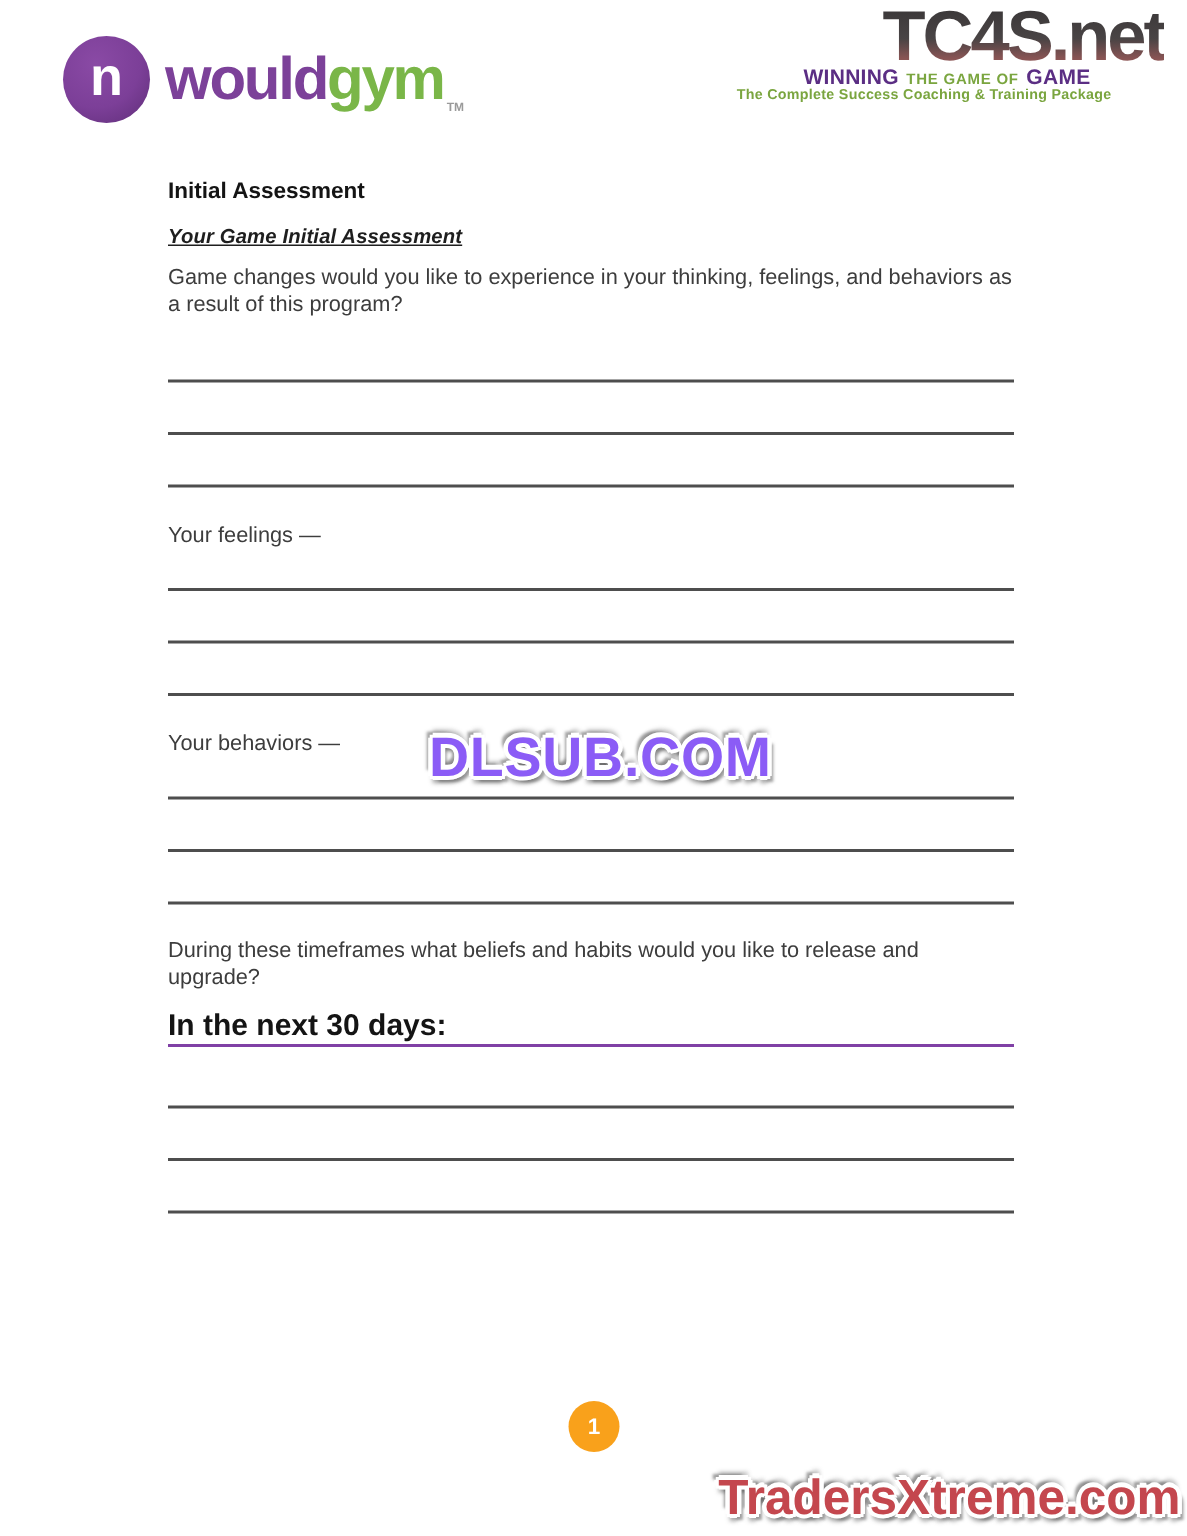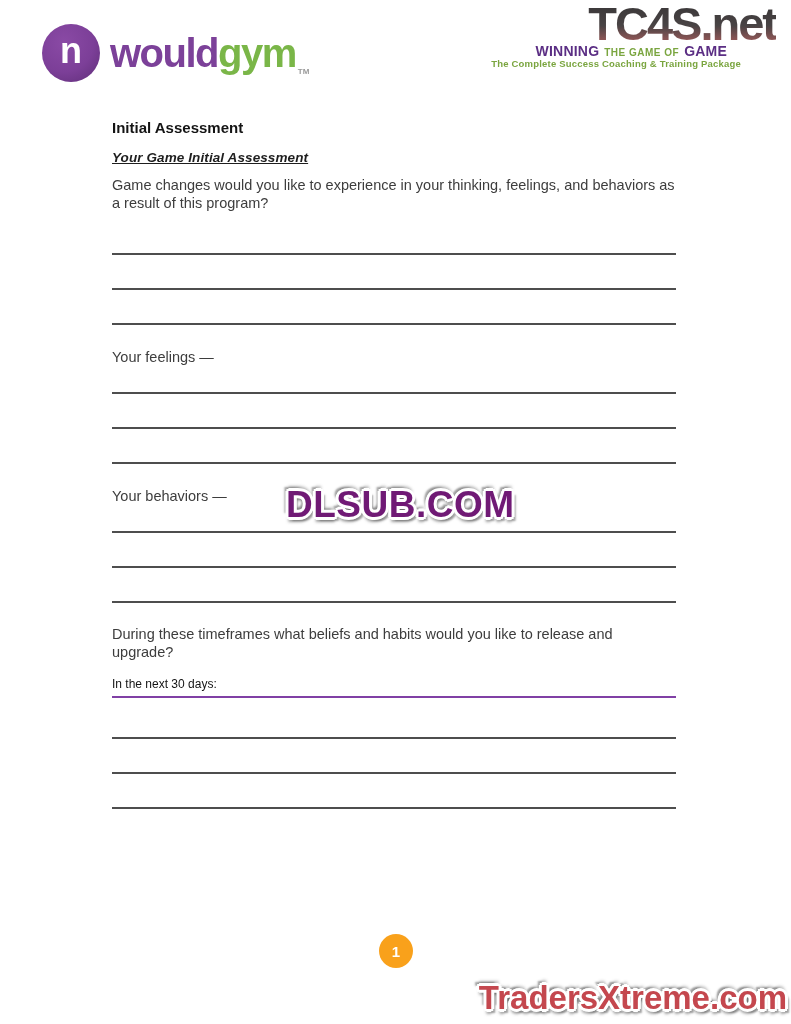--- a/index.html
+++ b/index.html
@@ -56,32 +56,32 @@
     letter-spacing:0.1px;
   }
   .question { font-size:14.5px; color:#3d3d3d; line-height:1.24; margin-bottom:14px; }
   .field-label { font-size:14.5px; color:#3d3d3d; line-height:18px; }
   .line-group { margin-bottom:23px; }
   .write-line { height:35px; border-bottom:2px solid #4e4e4e; }
   .write-line.first { height:28px; }
   .behaviors-row { position:relative; height:18px; }
 
   .timeframe-heading {
-    font-size:12px; font-weight:400; color:#141414; line-height:17px;
+    font-size:20px; font-weight:700; color:#141414; line-height:17px;
     border-bottom:2px solid #8040a5; padding-bottom:3px; margin-bottom:13px;
     margin-top:13px;
   }
   .release-label { font-size:14.5px; color:#3d3d3d; line-height:18px; }
   .q2 { margin-top:22px; }
 
   
   .dlsub {
     position:absolute; left:251px; top:485px; z-index:5;
     font-size:37px; font-weight:700; letter-spacing:0.5px; line-height:1.1;
-    color:#701a75;
+    color:#8b5cf6;
     text-shadow:
       -2px -2px 0 #fff, 2px -2px 0 #fff, -2px 2px 0 #fff, 2px 2px 0 #fff,
       -3px 0 0 #fff, 3px 0 0 #fff, 0 -3px 0 #fff, 0 3px 0 #fff,
       -4px -4px 2px rgba(90,90,90,.55), 4px 4px 2px rgba(90,90,90,.55),
       0 5px 3px rgba(70,70,70,.5), 0 -5px 3px rgba(70,70,70,.35);
     padding-left: 35px;
   }
   .tradersx {
     position:absolute; right:4px; bottom:8px; z-index:5;
     font-size:33px; font-weight:700; letter-spacing:0px; line-height:1.1;

